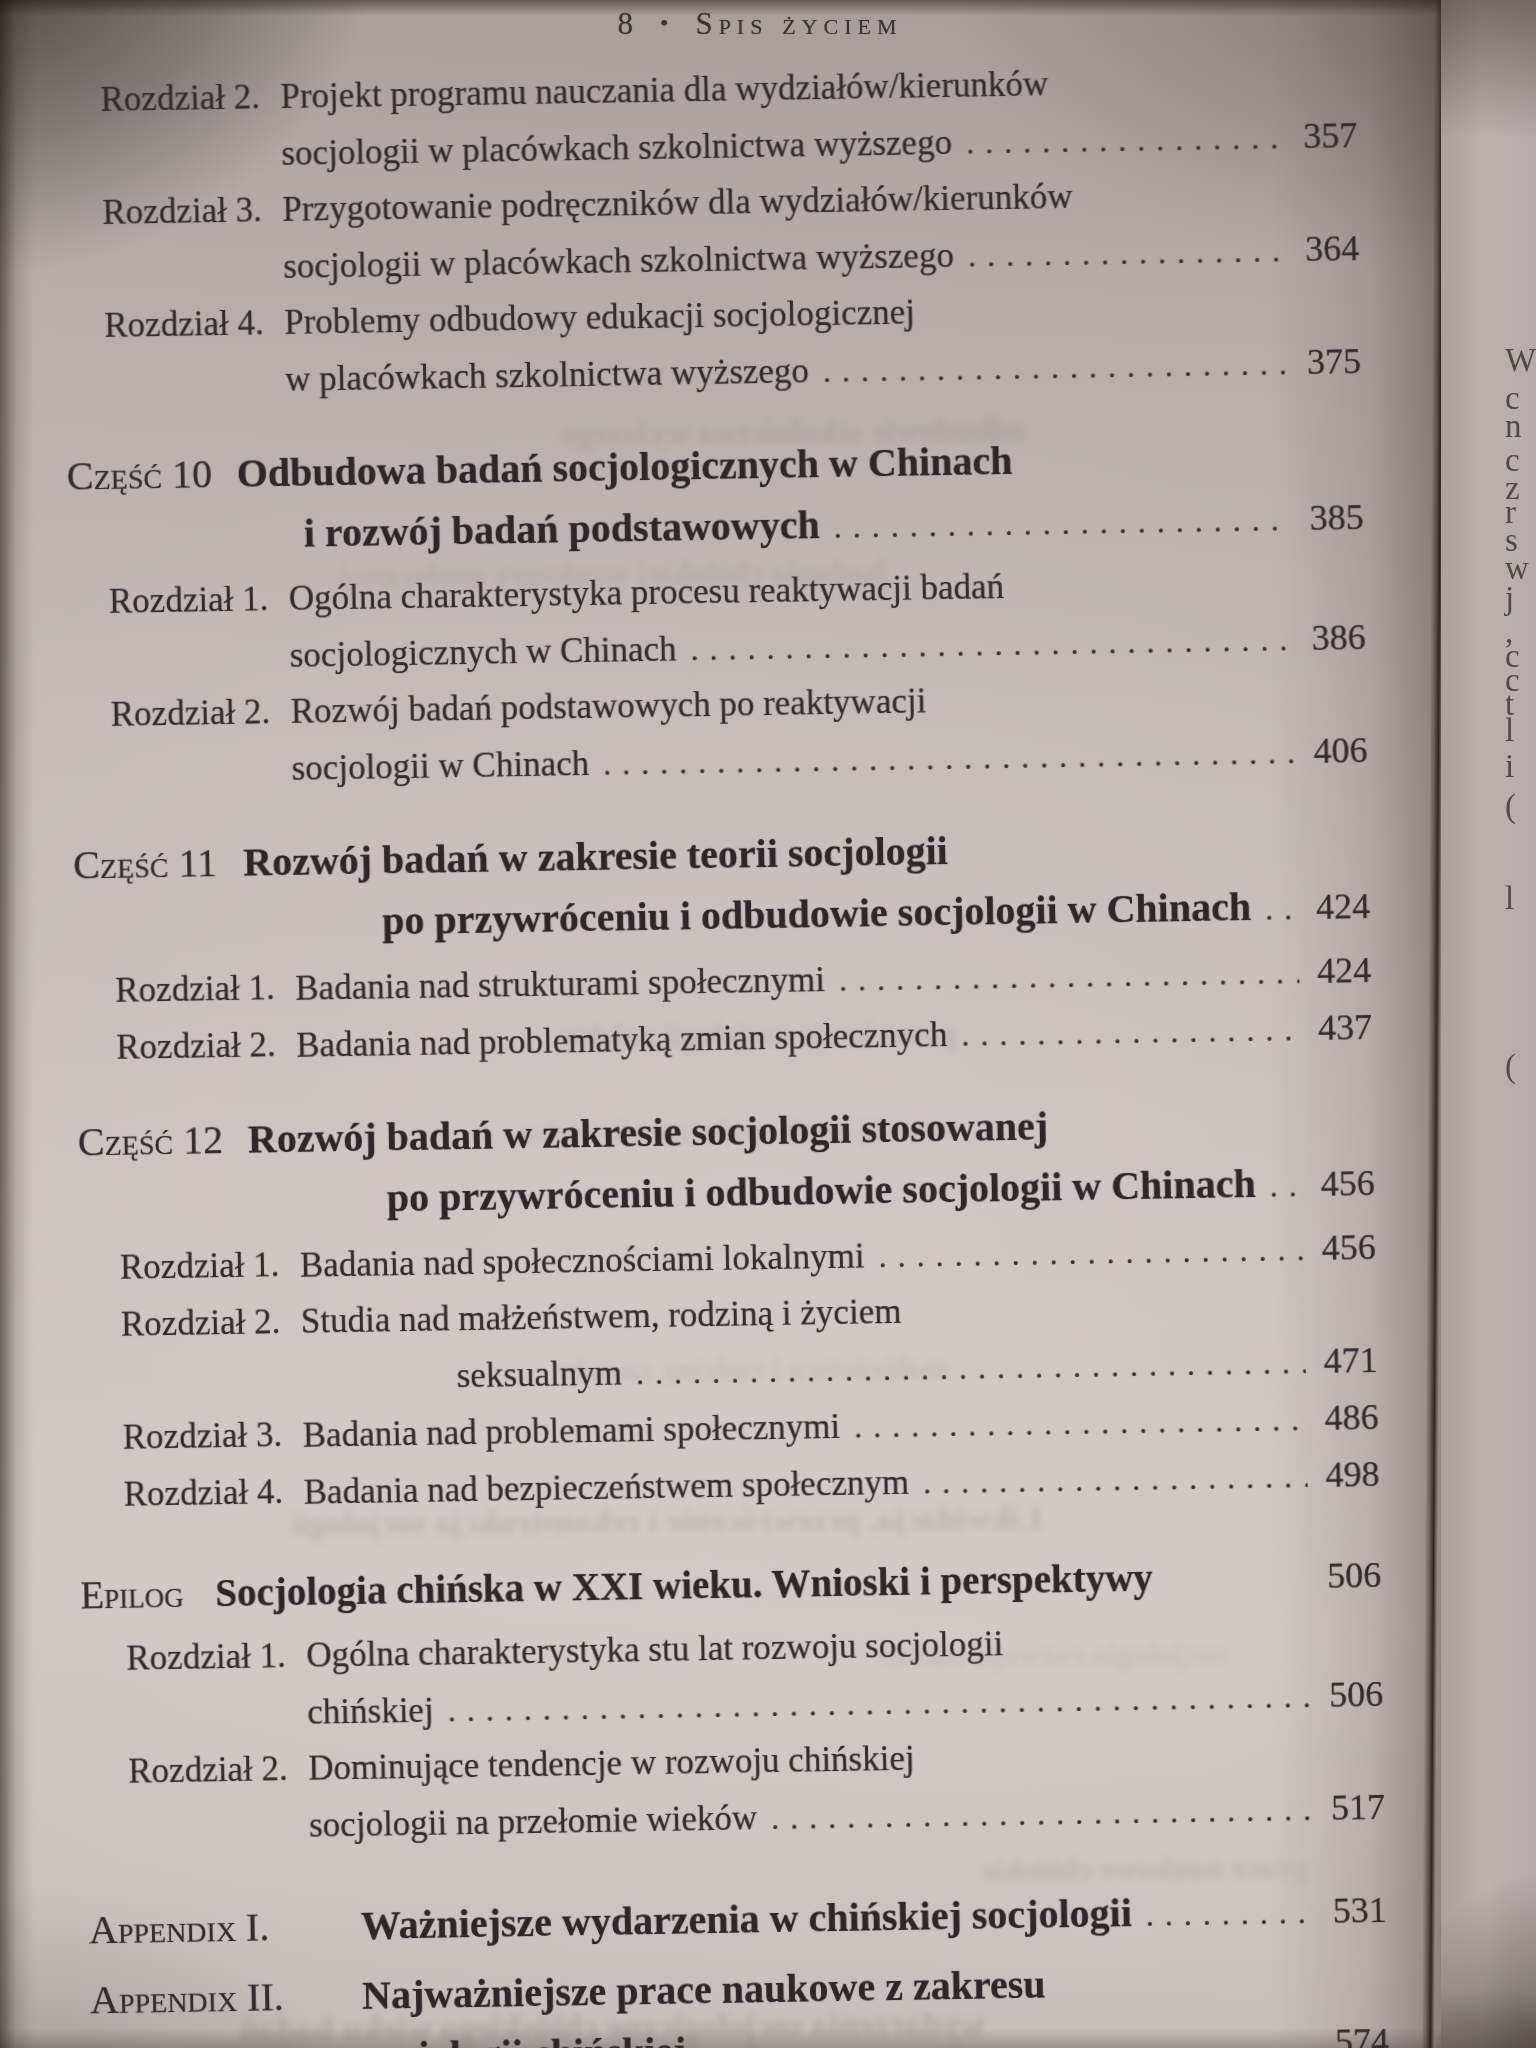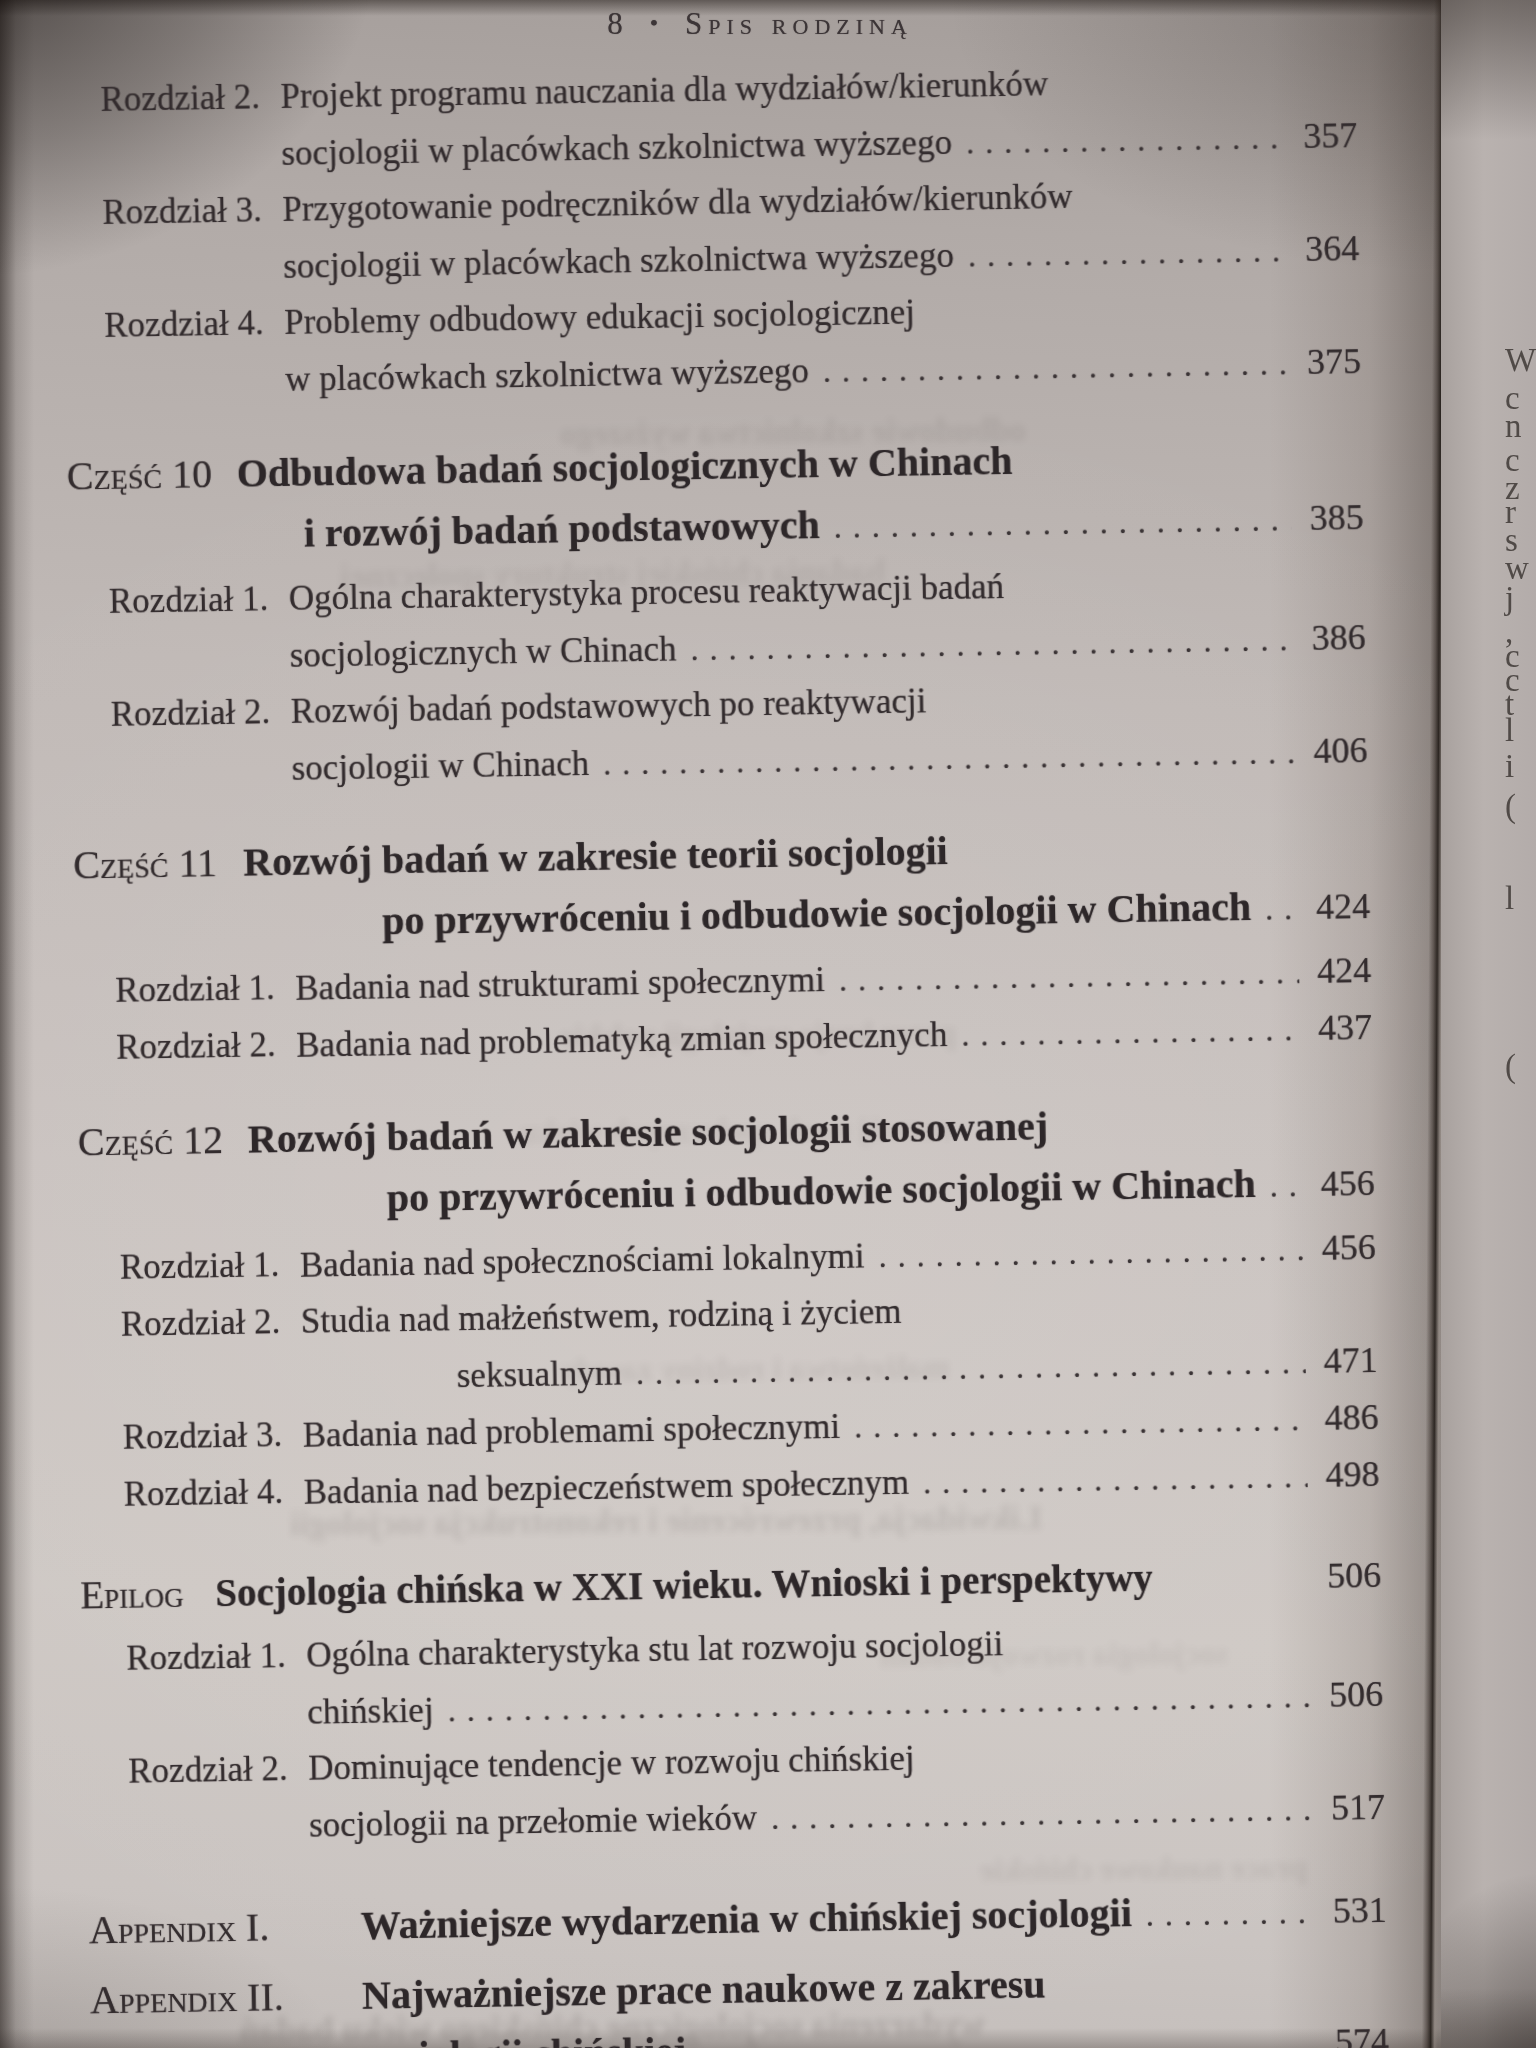--- a/index.html
+++ b/index.html
@@ -94,21 +94,21 @@
   }
 </style>
 </head>
 <body>
 
 <div class="photo">
 
   <div class="paper">
 
     <header class="toc-header">
-      <span>8</span><span class="bullet">•</span><span class="header-title">Spis rodziną</span>
+      <span>8</span><span class="bullet">•</span><span class="header-title">Spis życiem</span>
     </header>
 
     <main class="toc" id="toc">
         <div class="entry t-chapter">
           <div class="label">Rozdział 2.</div>
           <div class="body">
             <div class="line">
               <span class="txt">Projekt programu nauczania dla wydziałów/kierunków</span>
             </div>
             <div class="line">

